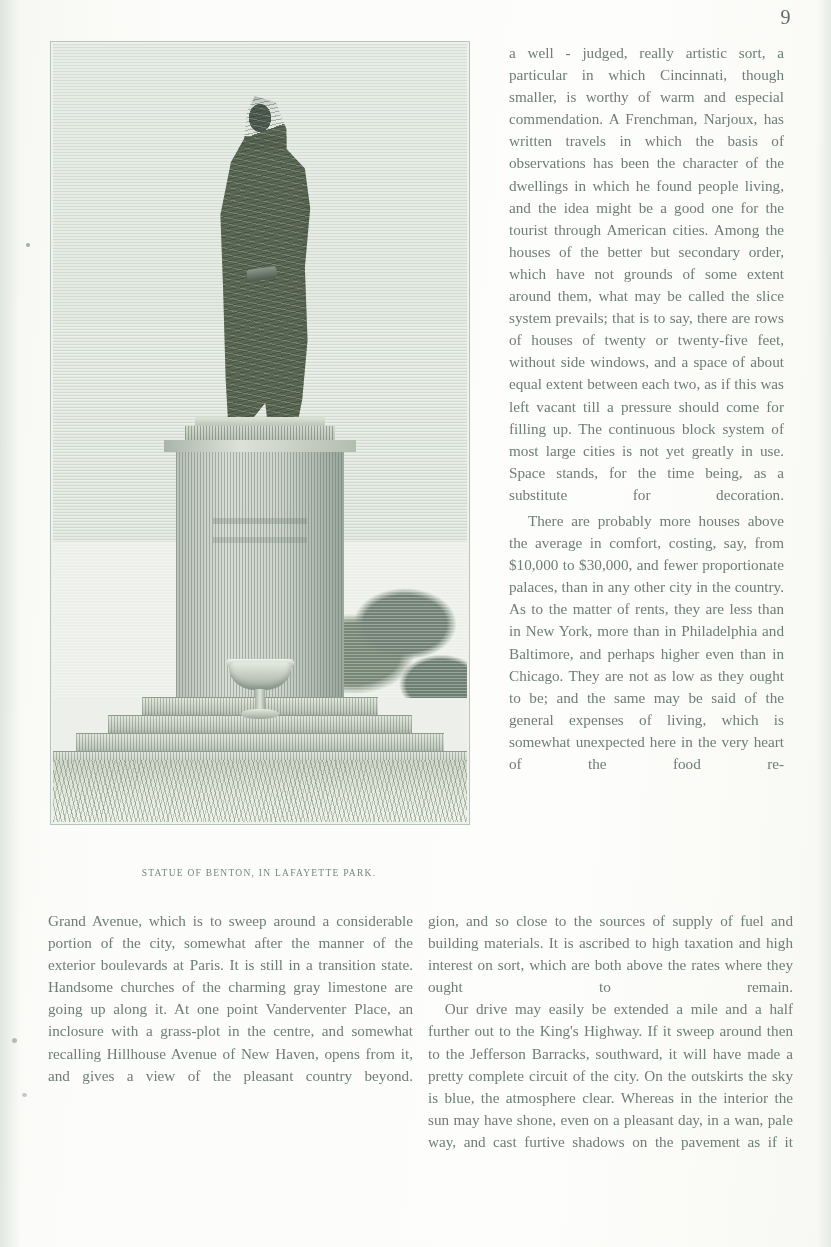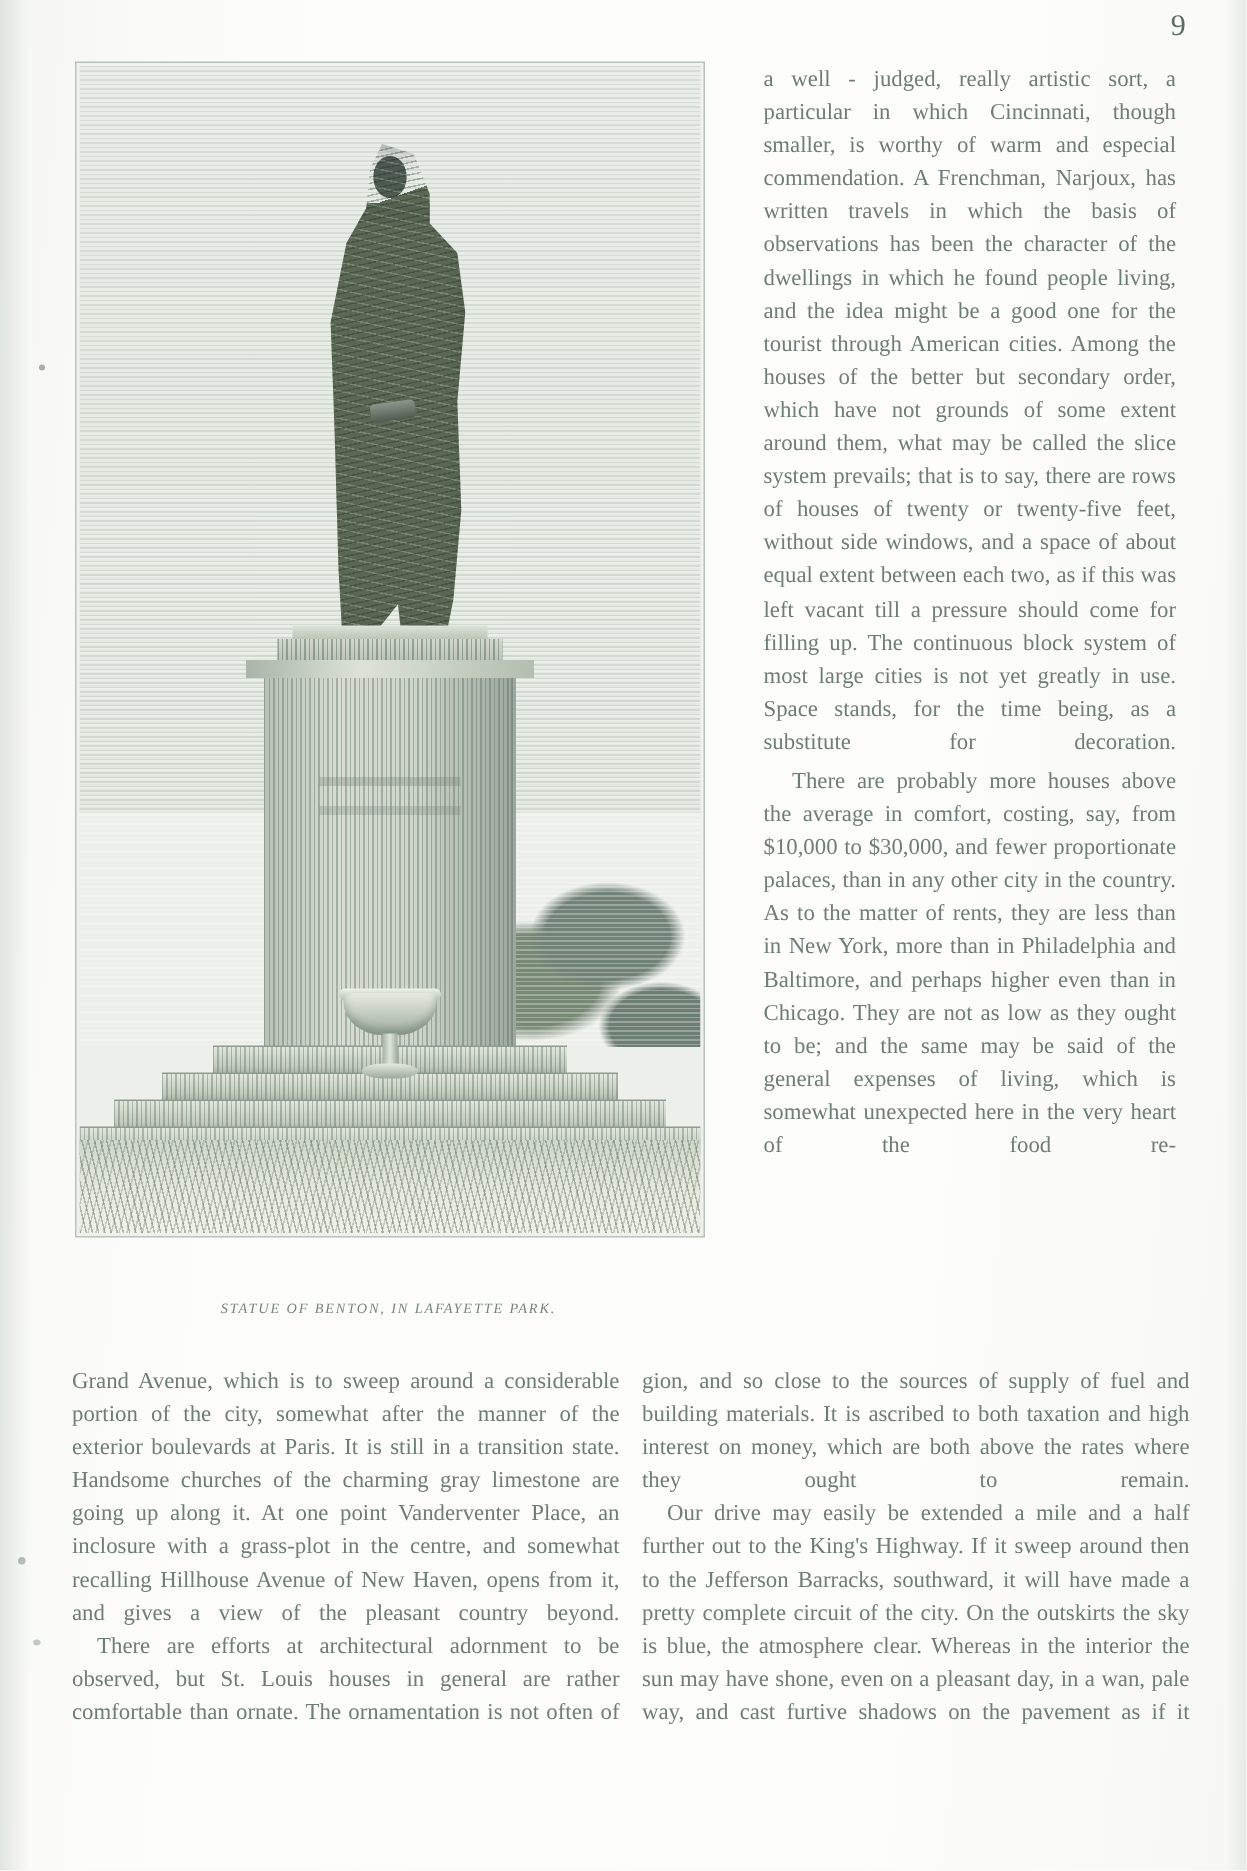--- a/index.html
+++ b/index.html
@@ -184,21 +184,20 @@
     position:absolute;left:40%;top:52%;width:30px;height:12px;border-radius:3px;
     background:linear-gradient(180deg,#8b978a,#4f5c50);transform:rotate(-8deg);
   }
 
   
   .caption{
     position:absolute;left:50px;top:838px;width:418px;
     text-align:center;
     font-size:9.5px;letter-spacing:1.25px;
     color:#76857e;
-    font-style:italic;
   }
 
   
   .col-side{
     position:absolute;left:505px;top:8px;width:283px;
     font-size:15.2px;line-height:22.1px;
     text-align:justify;text-align-last:justify;
     color:#6e7d76;
   }
   .col-side p{margin:4px;}
@@ -284,24 +283,23 @@
     <div class="col-side">
       <p>a well - judged, really artistic sort, a particular in which Cincinnati, though smaller, is worthy of warm and especial commendation.  A Frenchman, Narjoux, has written travels in which the basis of observations has been the character of the dwellings in which he found people living, and the idea might be a good one for the tourist through American cities. Among the houses of the better but secondary order, which have not grounds of some extent around them, what may be called the slice system prevails; that is to say, there are rows of houses of twenty or twenty-five feet, without side windows, and a space of about equal extent between each two, as if this was left vacant till a pressure should come for filling up.   The continuous block system of most large cities is not yet greatly in use. Space stands, for the time being, as a substitute for decoration.</p>
       <p class="indent">There are probably more houses above the average in comfort, costing, say, from $10,000 to $30,000, and fewer proportionate palaces, than in any other city in the country. As to the matter of rents, they are less than in New York, more than in Philadelphia and Baltimore, and perhaps higher even than in Chicago.   They are not as low as they ought to be; and the same may be said of the general expenses of living, which is somewhat unexpected here in the very heart of the food re-</p>
     </div>
 
   </div>
 
   <div class="lower">
     <div class="c left">
       <p>Grand Avenue, which is to sweep around a considerable portion of the city, somewhat after the manner of the exterior boulevards at Paris.   It is still in a transition state.   Handsome churches of the charming gray limestone are going up along it. At one point Vanderventer Place, an inclosure with a grass-plot in the centre, and somewhat recalling Hillhouse Avenue of New Haven, opens from it, and gives a view of the pleasant country beyond.</p>
-      <p class="indent">There are efforts at architectural adornment to be observed, but St. Louis houses in general are rather comfortable than ornate.   The ornamentation is not often of</p>
     </div>
     <div class="c right">
-      <p>gion, and so close to the sources of supply of fuel and building materials.   It is ascribed to both taxation and high interest on money, which are both above the rates where they ought to remain.</p>
+      <p>gion, and so close to the sources of supply of fuel and building materials.   It is ascribed to high taxation and high interest on sort, which are both above the rates where they ought to remain.</p>
       <p class="indent">Our drive may easily be extended a mile and a half further out to the King's Highway.   If it sweep around then to the Jefferson Barracks, southward, it will have made a pretty complete circuit of the city.   On the outskirts the sky is blue, the atmosphere clear.   Whereas in the interior the sun may have shone, even on a pleasant day, in a wan, pale way, and cast furtive shadows on the pavement as if it</p>
     </div>
   </div>
 
   <div class="speck" id="sp1"></div>
   <div class="speck" id="sp2"></div>
   <div class="speck" id="sp3"></div>
 
 </div>
 

